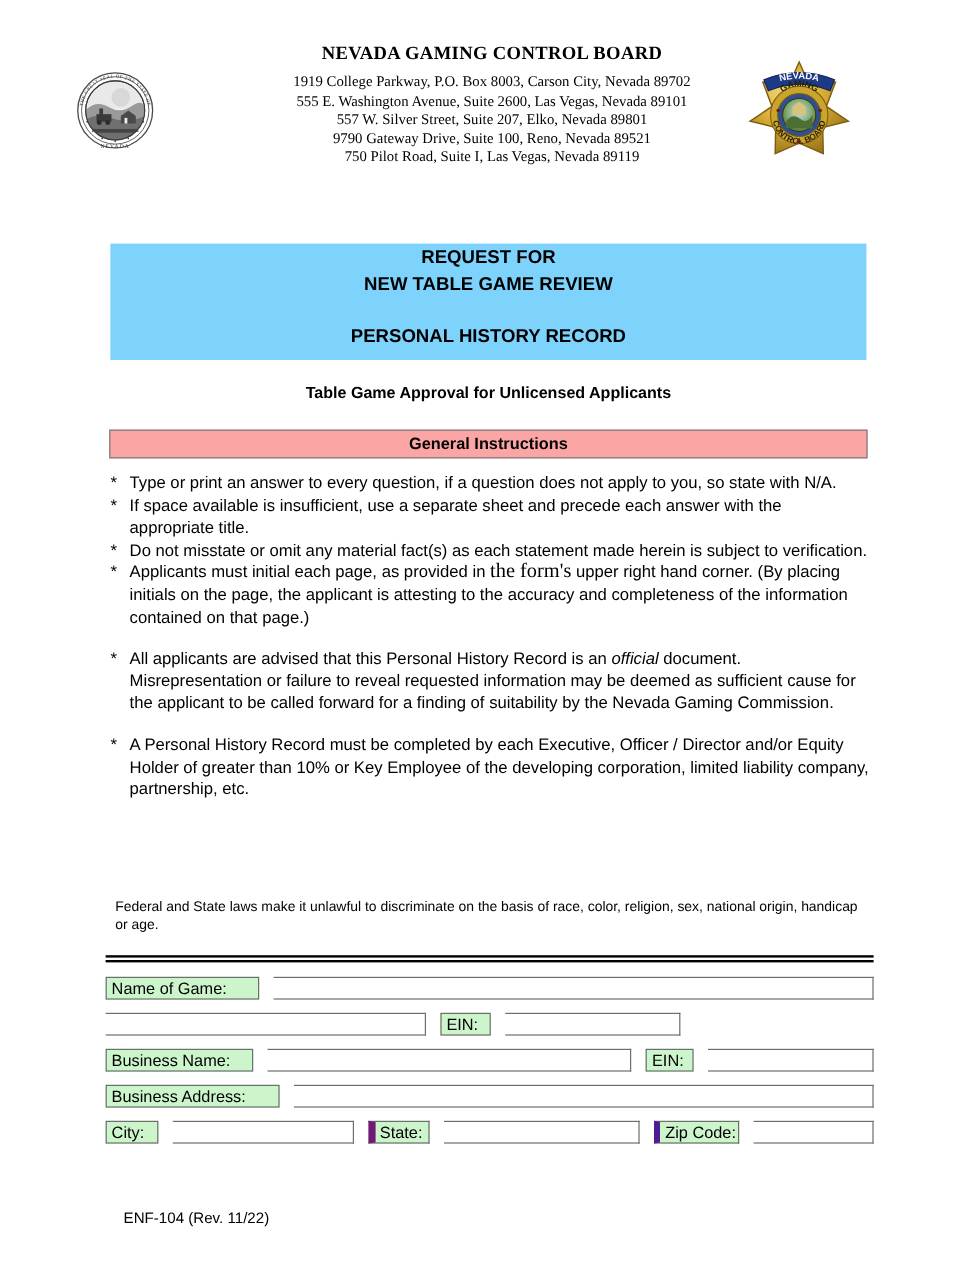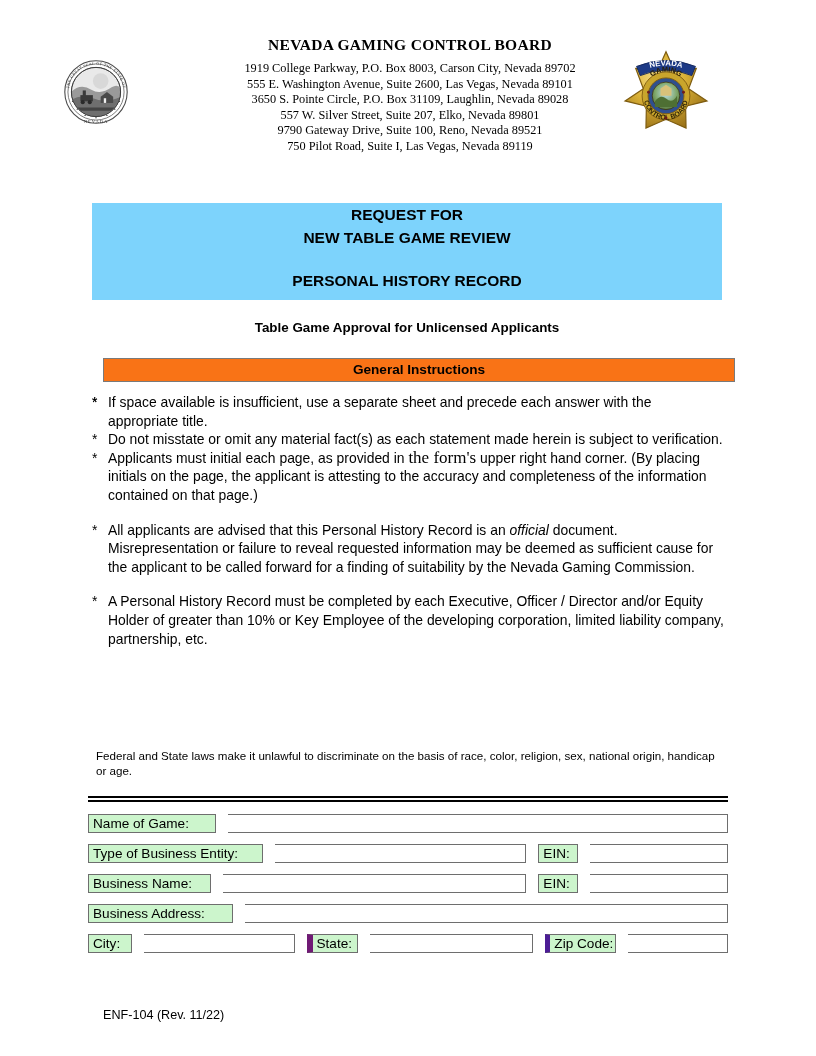--- a/index.html
+++ b/index.html
@@ -73,25 +73,25 @@
     left: 92px; top: 320px;
     width: 630px;
     text-align: center;
     font-weight: bold;
     font-size: 13.4px;
   }
 
   
   #gi-header {
     position: absolute;
-    left: 103px; top: 358px;
+    left: 91px; top: 358px;
     width: 630px;
     height: 22px;
     border: 1px solid #7a7a7a;
-    background: #f97316;
+    background: #fca5a5;
     text-align: center;
     font-weight: bold;
     font-size: 13.6px;
     line-height: 22px;
   }
   #instructions {
     position: absolute;
     left: 92px; top: 393px;
     width: 632px;
     font-size: 13.9px;
@@ -215,21 +215,20 @@
       <circle cx="64" cy="80" r="0.9"></circle>
         <circle cx="74" cy="72" r="0.9"></circle>
       <circle cx="80" cy="62" r="0.9"></circle>
     </g>
   </svg>
 
   <div id="agency-block">
     <div id="agency-name">NEVADA GAMING CONTROL BOARD</div>
     <div class="address-line">1919 College Parkway, P.O. Box 8003, Carson City, Nevada 89702</div>
     <div class="address-line">555 E. Washington Avenue, Suite 2600, Las Vegas, Nevada 89101</div>
-    <div class="address-line">3650 S. Pointe Circle, P.O. Box 31109, Laughlin, Nevada 89028</div>
     <div class="address-line">557 W. Silver Street, Suite 207, Elko, Nevada 89801</div>
     <div class="address-line">9790 Gateway Drive, Suite 100, Reno, Nevada 89521</div>
     <div class="address-line">750 Pilot Road, Suite I, Las Vegas, Nevada 89119</div>
   </div>
 
   <svg id="gcb-badge" viewBox="0 0 100 100">
     <defs>
       <radialGradient id="goldGrad" cx="40%" cy="35%" r="70%">
         <stop offset="0%" stop-color="#f6e08a"></stop>
         <stop offset="45%" stop-color="#dcb338"></stop>
@@ -280,20 +279,21 @@
 </div>
 
 <div id="subtitle">Table Game Approval for Unlicensed Applicants</div>
 
 <div id="gi-header">General Instructions</div>
 
 <div id="instructions">
 
   <div class="bullet">
     <span class="star">*</span>
+    <span>Type or print an answer to every question, if a question does not apply to you, so state with N/A.</span>
   </div>
 
   <div class="bullet">
     <span class="star">*</span>
     <span>If space available is insufficient, use a separate sheet and precede each answer with the appropriate title.</span>
   </div>
 
   <div class="bullet">
     <span class="star">*</span>
     <span>Do not misstate or omit any material fact(s) as each statement made herein is subject to verification.</span>
@@ -324,21 +324,20 @@
 <div id="divider"></div>
 
 <div id="form-fields">
 
   <div class="field-row">
     <div class="cell label" style="width:130px">Name of Game:</div>
     <div class="cell input" style="width:510px"></div>
   </div>
 
   <div class="field-row">
-    <div class="cell label" style="width:185px">Type of Business Entity:</div>
     <div class="cell input" style="width:267px"></div>
     <div class="cell label" style="width:42px; border-left:1px solid #6e6e6e;">EIN:</div>
     <div class="cell input" style="width:146px"></div>
   </div>
 
   <div class="field-row">
     <div class="cell label" style="width:130px">Business Name:</div>
     <div class="cell input" style="width:322px"></div>
     <div class="cell label" style="width:42px; border-left:1px solid #6e6e6e;">EIN:</div>
     <div class="cell input" style="width:146px"></div>

